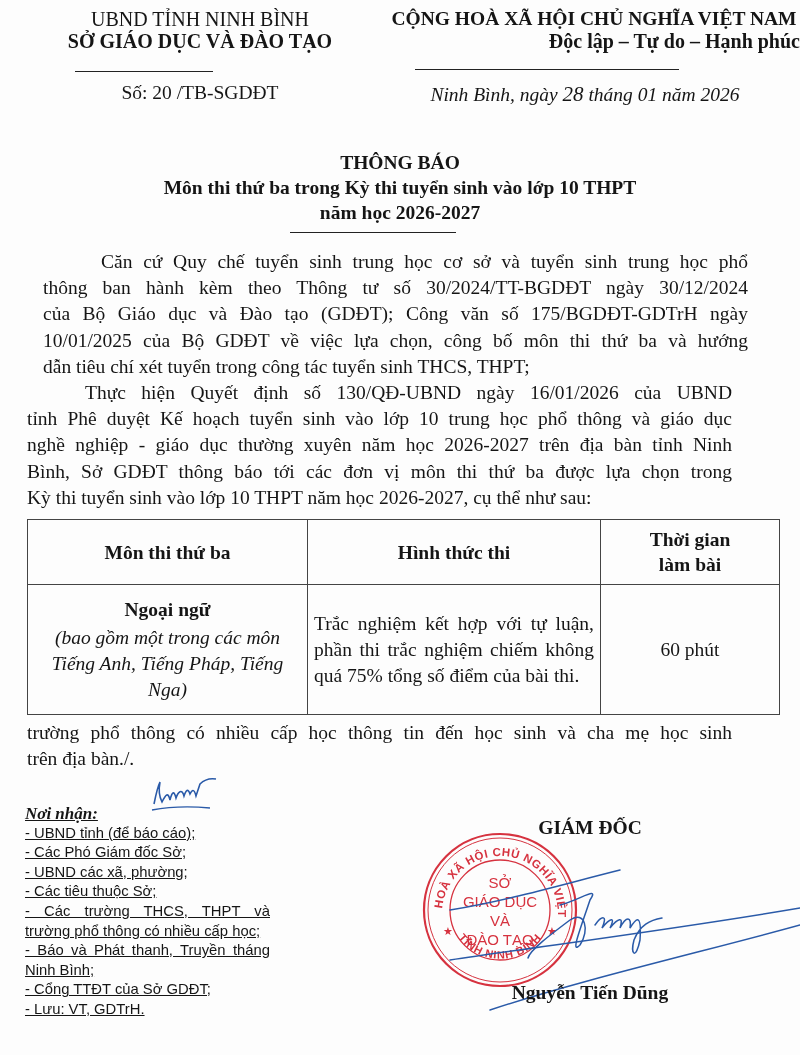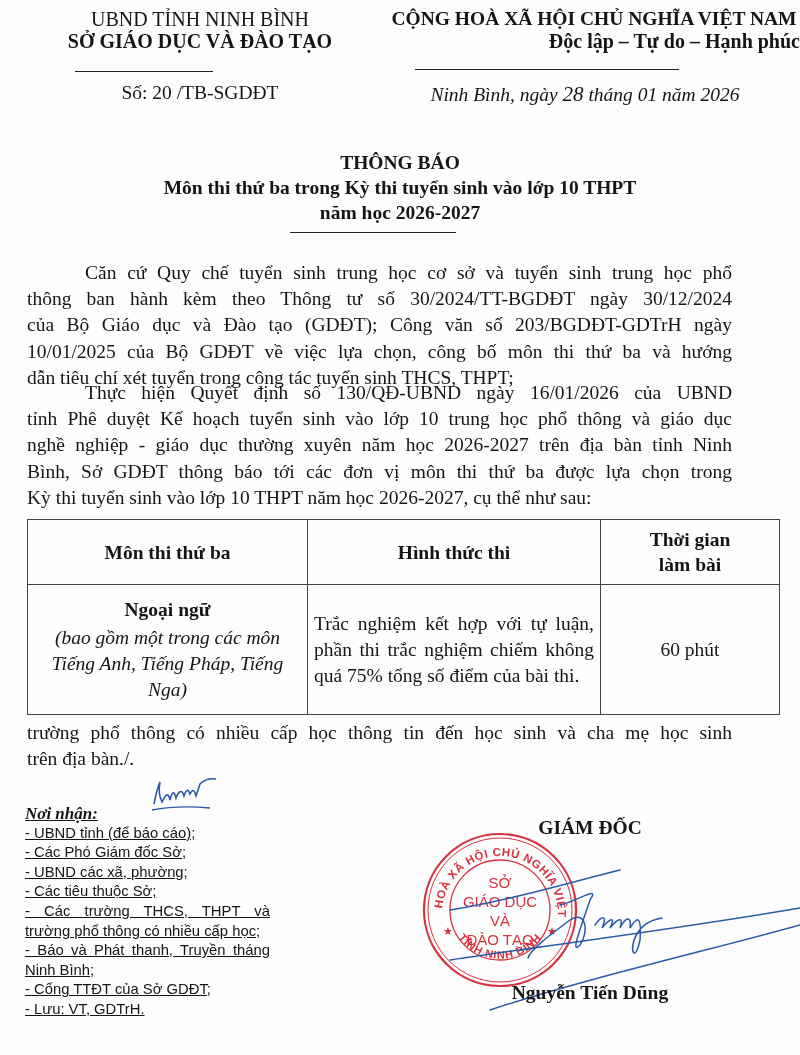--- a/index.html
+++ b/index.html
@@ -57,24 +57,24 @@
 <div class="uline" style="left:415px; top:69px; width:264px;"></div>
 <div class="abs date"><span>Ninh Bình, ngày </span><span class="day">28</span><span> tháng 01 năm 2026</span></div>
 
 <div class="abs title">
   <div>THÔNG BÁO</div>
   <div>Môn thi thứ ba trong Kỳ thi tuyển sinh vào lớp 10 THPT</div>
   <div>năm học 2026-2027</div>
 </div>
 <div class="uline" style="left:290px; top:232px; width:166px;"></div>
 
-<div class="abs para" style="top:260px;">
+<div class="abs para" style="top:249px;margin-left:16px;">
   <span class="line"><span class="indent"></span><span>Căn cứ Quy chế tuyển sinh trung học cơ sở và tuyển sinh trung học phổ</span></span>
   <span class="line">thông ban hành kèm theo Thông tư số 30/2024/TT-BGDĐT ngày 30/12/2024</span>
-  <span class="line">của Bộ Giáo dục và Đào tạo (GDĐT); Công văn số 203/BGDĐT-GDTrH ngày</span>
+  <span class="line">của Bộ Giáo dục và Đào tạo (GDĐT); Công văn số 175/BGDĐT-GDTrH ngày</span>
   <span class="line">10/01/2025 của Bộ GDĐT về việc lựa chọn, công bố môn thi thứ ba và hướng</span>
   <span class="line last">dẫn tiêu chí xét tuyển trong công tác tuyển sinh THCS, THPT;</span>
 </div>
 
 <div class="abs para" style="top:380px;">
   <span class="line"><span class="indent"></span><span>Thực hiện Quyết định số 130/QĐ-UBND ngày 16/01/2026 của UBND</span></span>
   <span class="line">tỉnh Phê duyệt Kế hoạch tuyển sinh vào lớp 10 trung học phổ thông và giáo dục</span>
   <span class="line">nghề nghiệp - giáo dục thường xuyên năm học 2026-2027 trên địa bàn tỉnh Ninh</span>
   <span class="line">Bình, Sở GDĐT thông báo tới các đơn vị môn thi thứ ba được lựa chọn trong</span>
   <span class="line last">Kỳ thi tuyển sinh vào lớp 10 THPT năm học 2026-2027, cụ thể như sau:</span>

